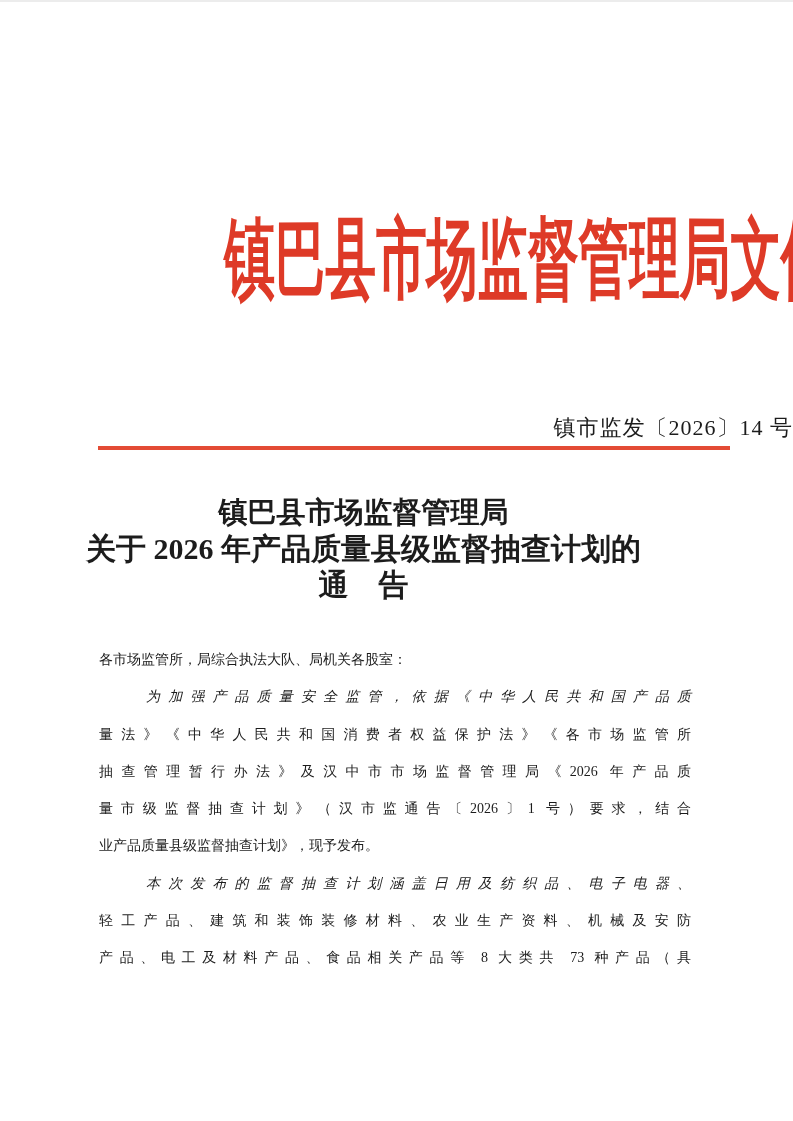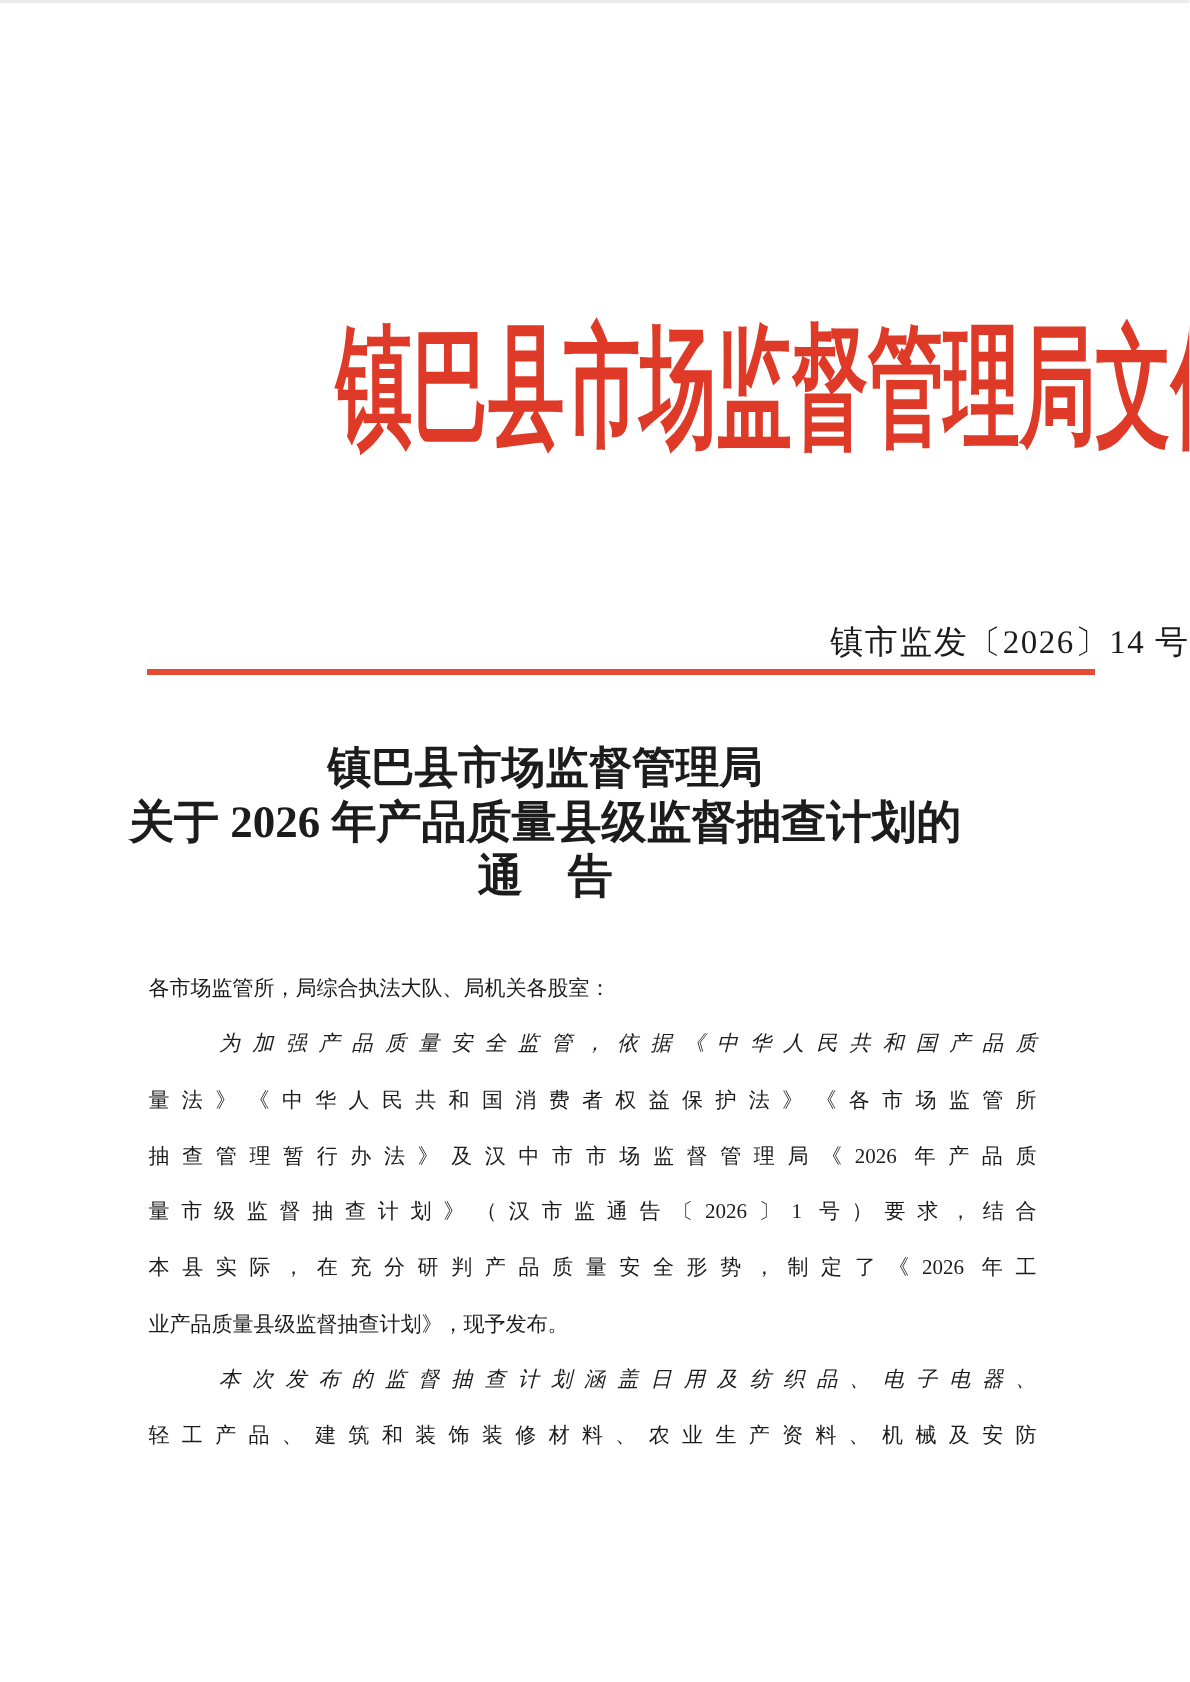--- a/index.html
+++ b/index.html
@@ -114,19 +114,19 @@
     <div class="title-line-2">关于 2026 年产品质量县级监督抽查计划的</div>
     <div class="title-line-3">通　告</div>
   </div>
 
   <div class="body-block">
     <div class="body-line">各市场监管所，局综合执法大队、局机关各股室：</div>
     <div class="body-line fill indent">为加强产品质量安全监管，依据《中华人民共和国产品质</div>
     <div class="body-line fill">量法》《中华人民共和国消费者权益保护法》《各市场监管所</div>
     <div class="body-line fill">抽查管理暂行办法》及汉中市市场监督管理局《2026 年产品质</div>
     <div class="body-line fill">量市级监督抽查计划》（汉市监通告〔2026〕1 号）要求，结合</div>
-    <div class="body-line fill">本县实际，在充分研判产品质量安全形势，制定了《2026 年工</div>
     <div class="body-line">业产品质量县级监督抽查计划》，现予发布。</div>
     <div class="body-line fill indent">本次发布的监督抽查计划涵盖日用及纺织品、电子电器、</div>
     <div class="body-line fill">轻工产品、建筑和装饰装修材料、农业生产资料、机械及安防</div>
+    <div class="body-line fill">产品、电工及材料产品、食品相关产品等 8 大类共 73 种产品（具</div>
   </div>
 
 </div>
 
 </body></html>

